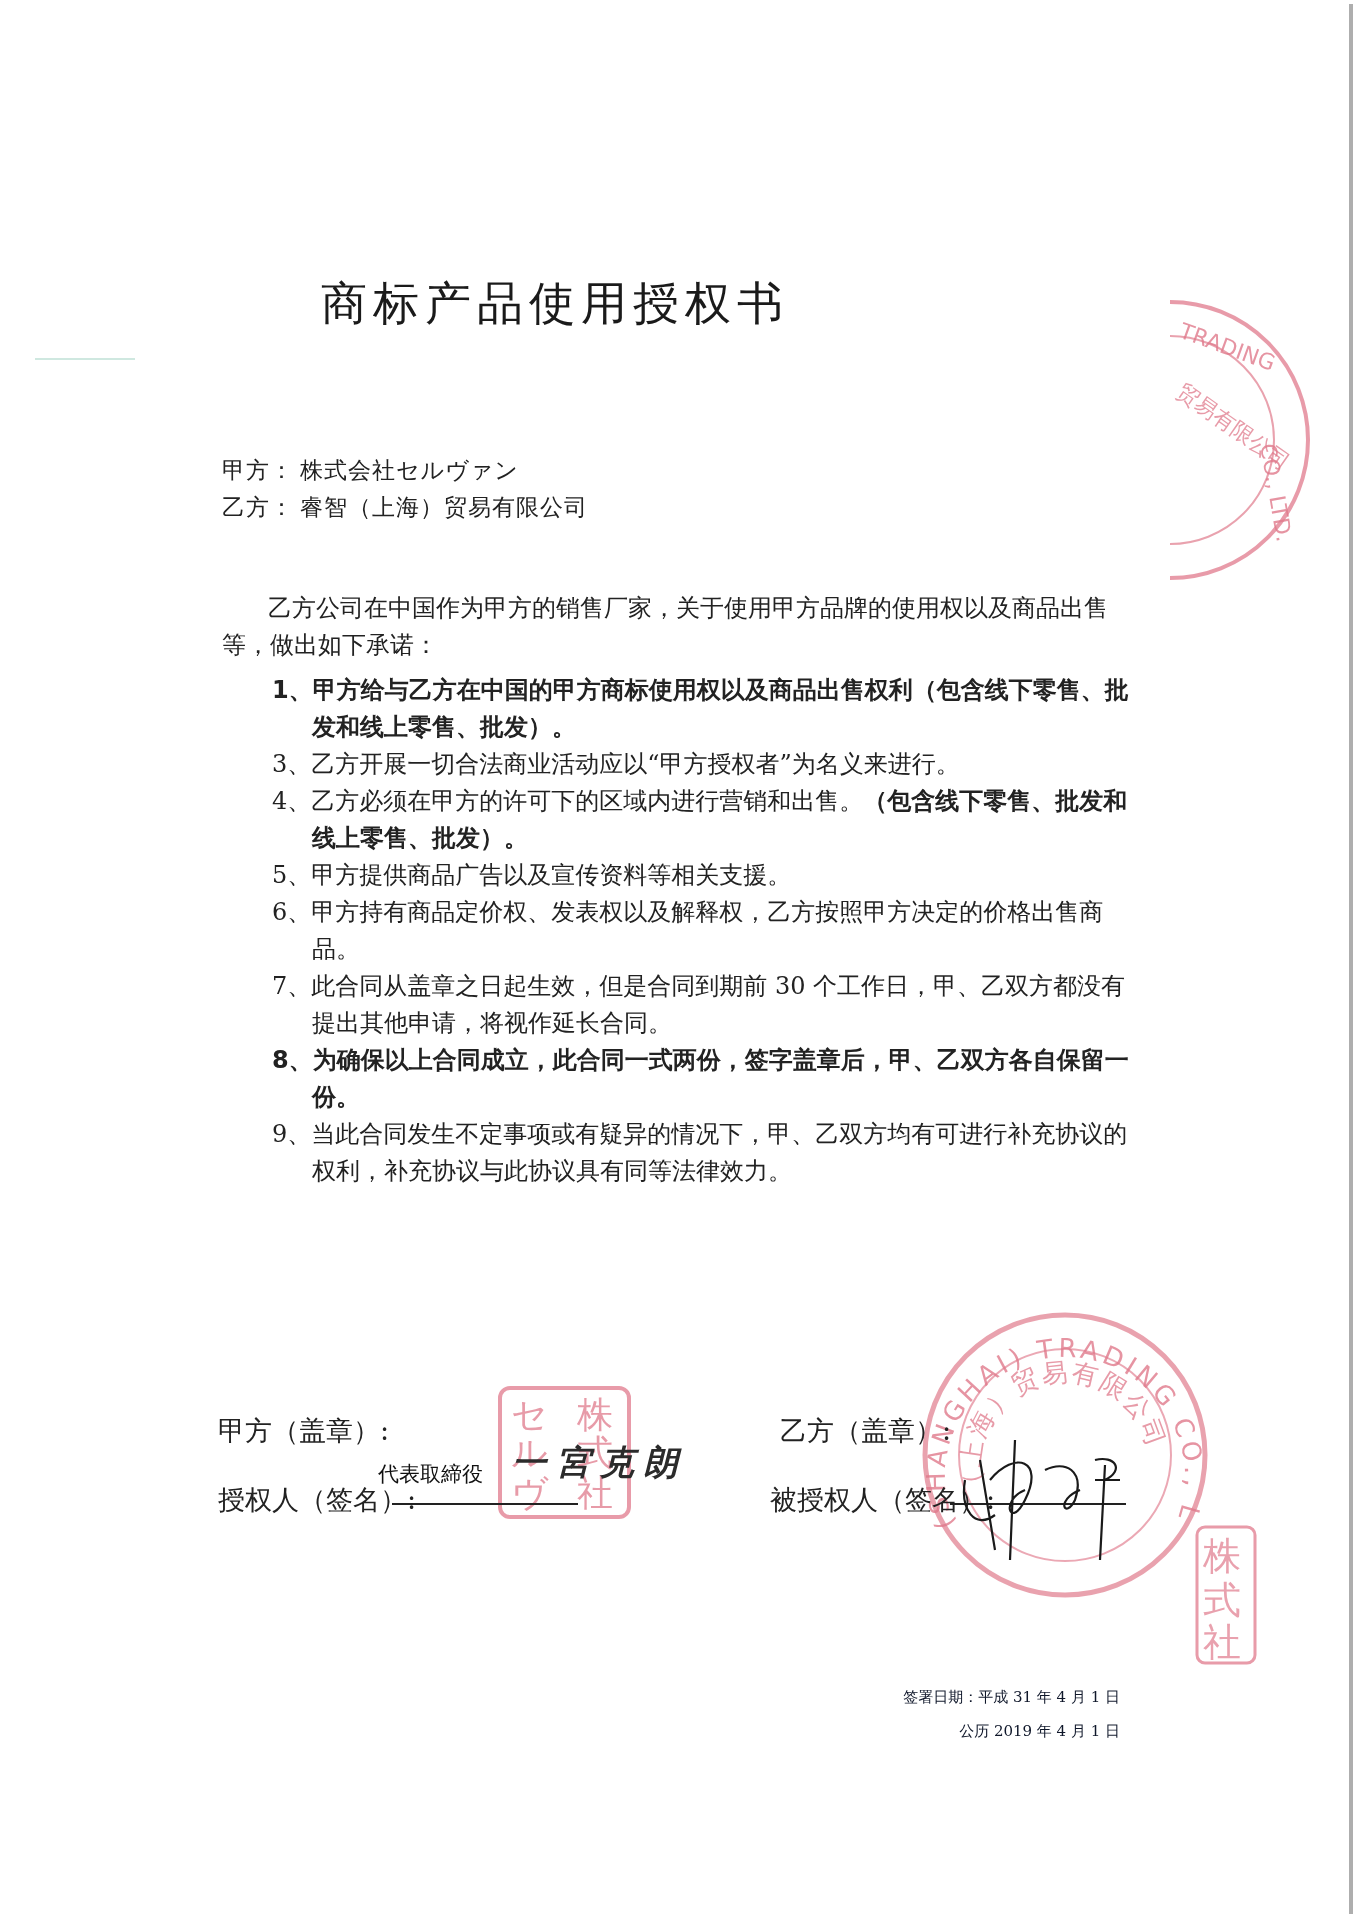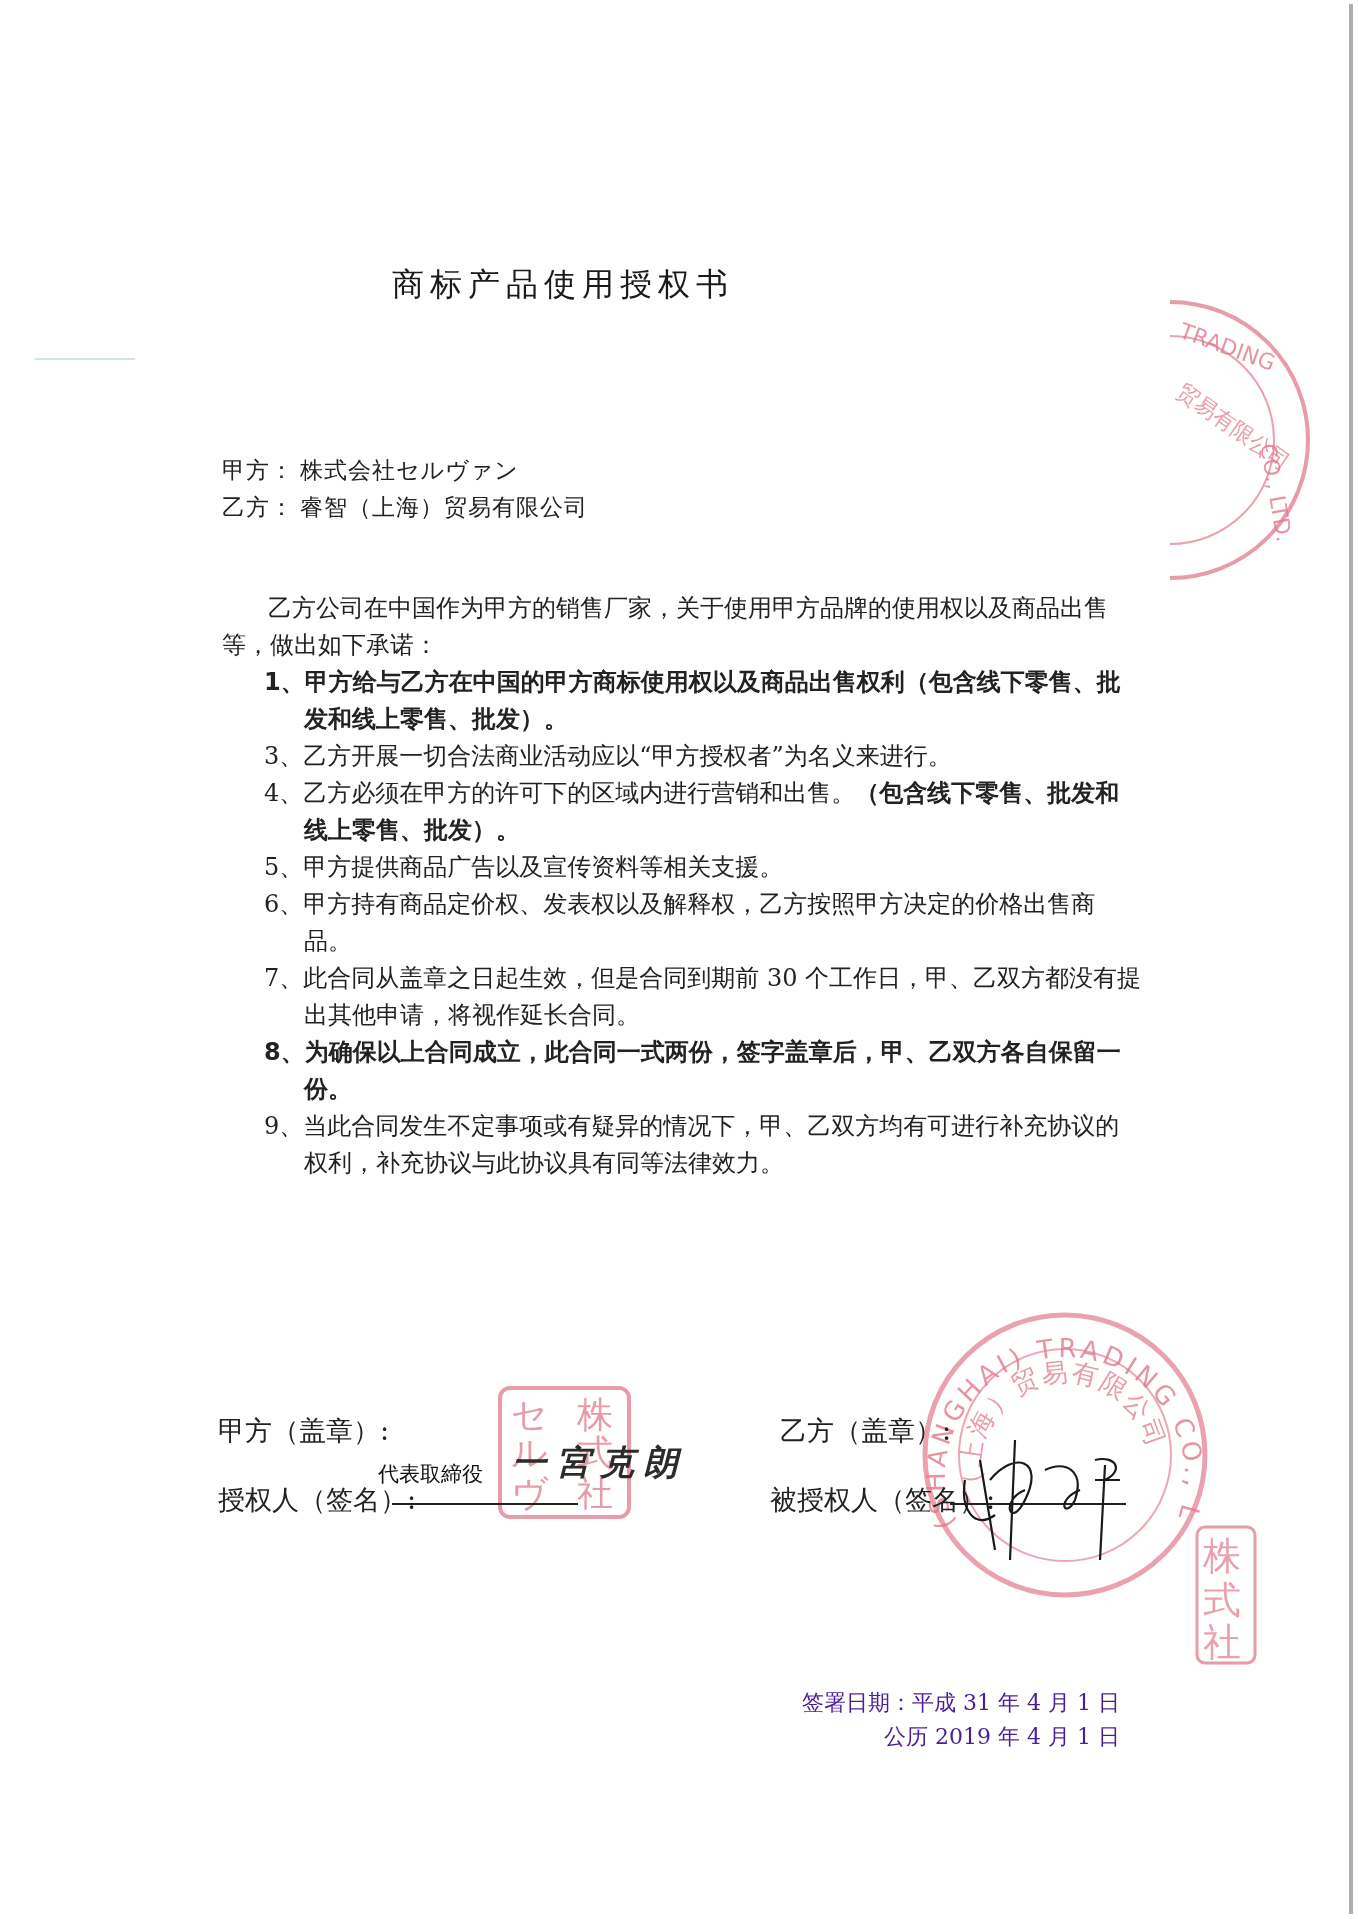--- a/index.html
+++ b/index.html
@@ -10,42 +10,42 @@
   }
   .edge-line {
     position: absolute; left: 1349px; top: 4px; width: 4px; height: 1910px;
     background: #9a9a9a; opacity: 0.8;
   }
   .scan-mark {
     position: absolute; left: 35px; top: 358px; width: 100px; height: 2px;
     background: #cfe8e0;
   }
   .title {
-    position: absolute; left: 8px; top: 242px; width: 1110px; text-align: center;
+    position: absolute; left: 0; top: 242px; width: 1110px; text-align: center;
     font-family: "DejaVu Sans", "Liberation Sans", sans-serif;
-    font-size: 32px; letter-spacing: 6px; color: #1a1a1a; font-weight: normal;
+    font-size: 46px; letter-spacing: 6px; color: #1a1a1a; font-weight: normal;
   }
   .party {
     position: absolute; left: 222px; font-size: 23px; color: #222; letter-spacing: 1px;
   }
   .party .lbl { margin-right: 6px; }
   .body-text { position: absolute; left: 222px; width: 920px; font-size: 24px; line-height: 37px; color: #222; }
   .intro { text-indent: 46px; margin: 0; }
-  .clauses { list-style: none; margin: 0; padding: 0; }
+  .clauses { list-style: none; margin: 8px; padding: 0; }
   .clause { padding-left: 82px; text-indent: -40px; margin: 0; }
   .clause .num { display: inline; }
   .bold { font-weight: bold; font-family: "DejaVu Sans", "Liberation Sans", sans-serif; }
   .sig-label { position: absolute; font-size: 27px; color: #222; }
   .sig-line { position: absolute; height: 2px; background: #222; }
   .title-role { position: absolute; font-family: "DejaVu Sans", "Liberation Sans", sans-serif; font-size: 21px; color: #111; }
   .signature-jp {
     position: absolute; font-family: "DejaVu Serif", serif; font-weight: bold;
     font-size: 34px; color: #2b2b2b; letter-spacing: 10px; font-style: italic;
   }
-  .date-line { position: absolute; right: 238px; font-size: 22px; color: #4c1d95; text-align: right; }
+  .date-line { position: absolute; right: 238px; font-size: 15px; color: #0f172a; text-align: right; }
   .stamp { position: absolute; }
 </style>
 </head>
 <body>
 
 <div class="edge-line"></div>
 <div class="scan-mark"></div>
 
 <svg class="stamp" style="left:1170px; top:295px;" width="150" height="290" viewBox="0 0 150 290">
   <circle cx="0" cy="145" r="138" fill="none" stroke="#e07a8c" stroke-width="4" opacity="0.75"></circle>

